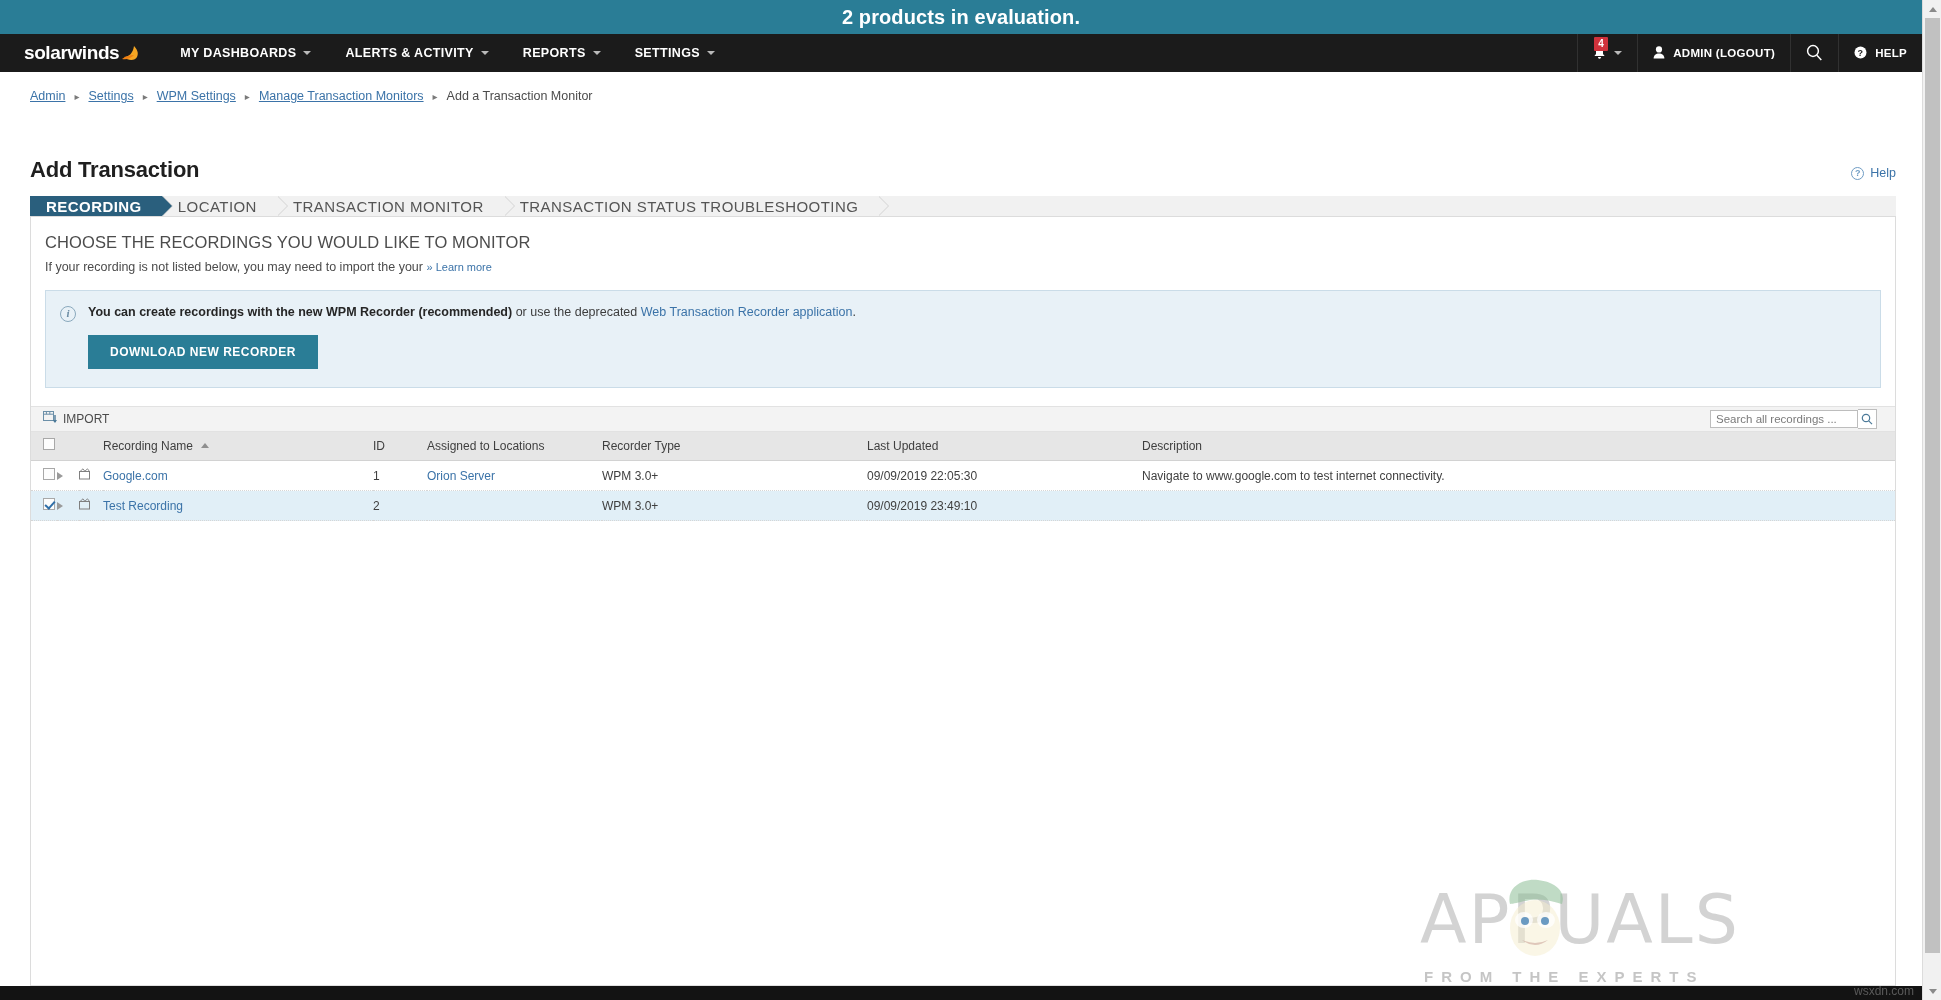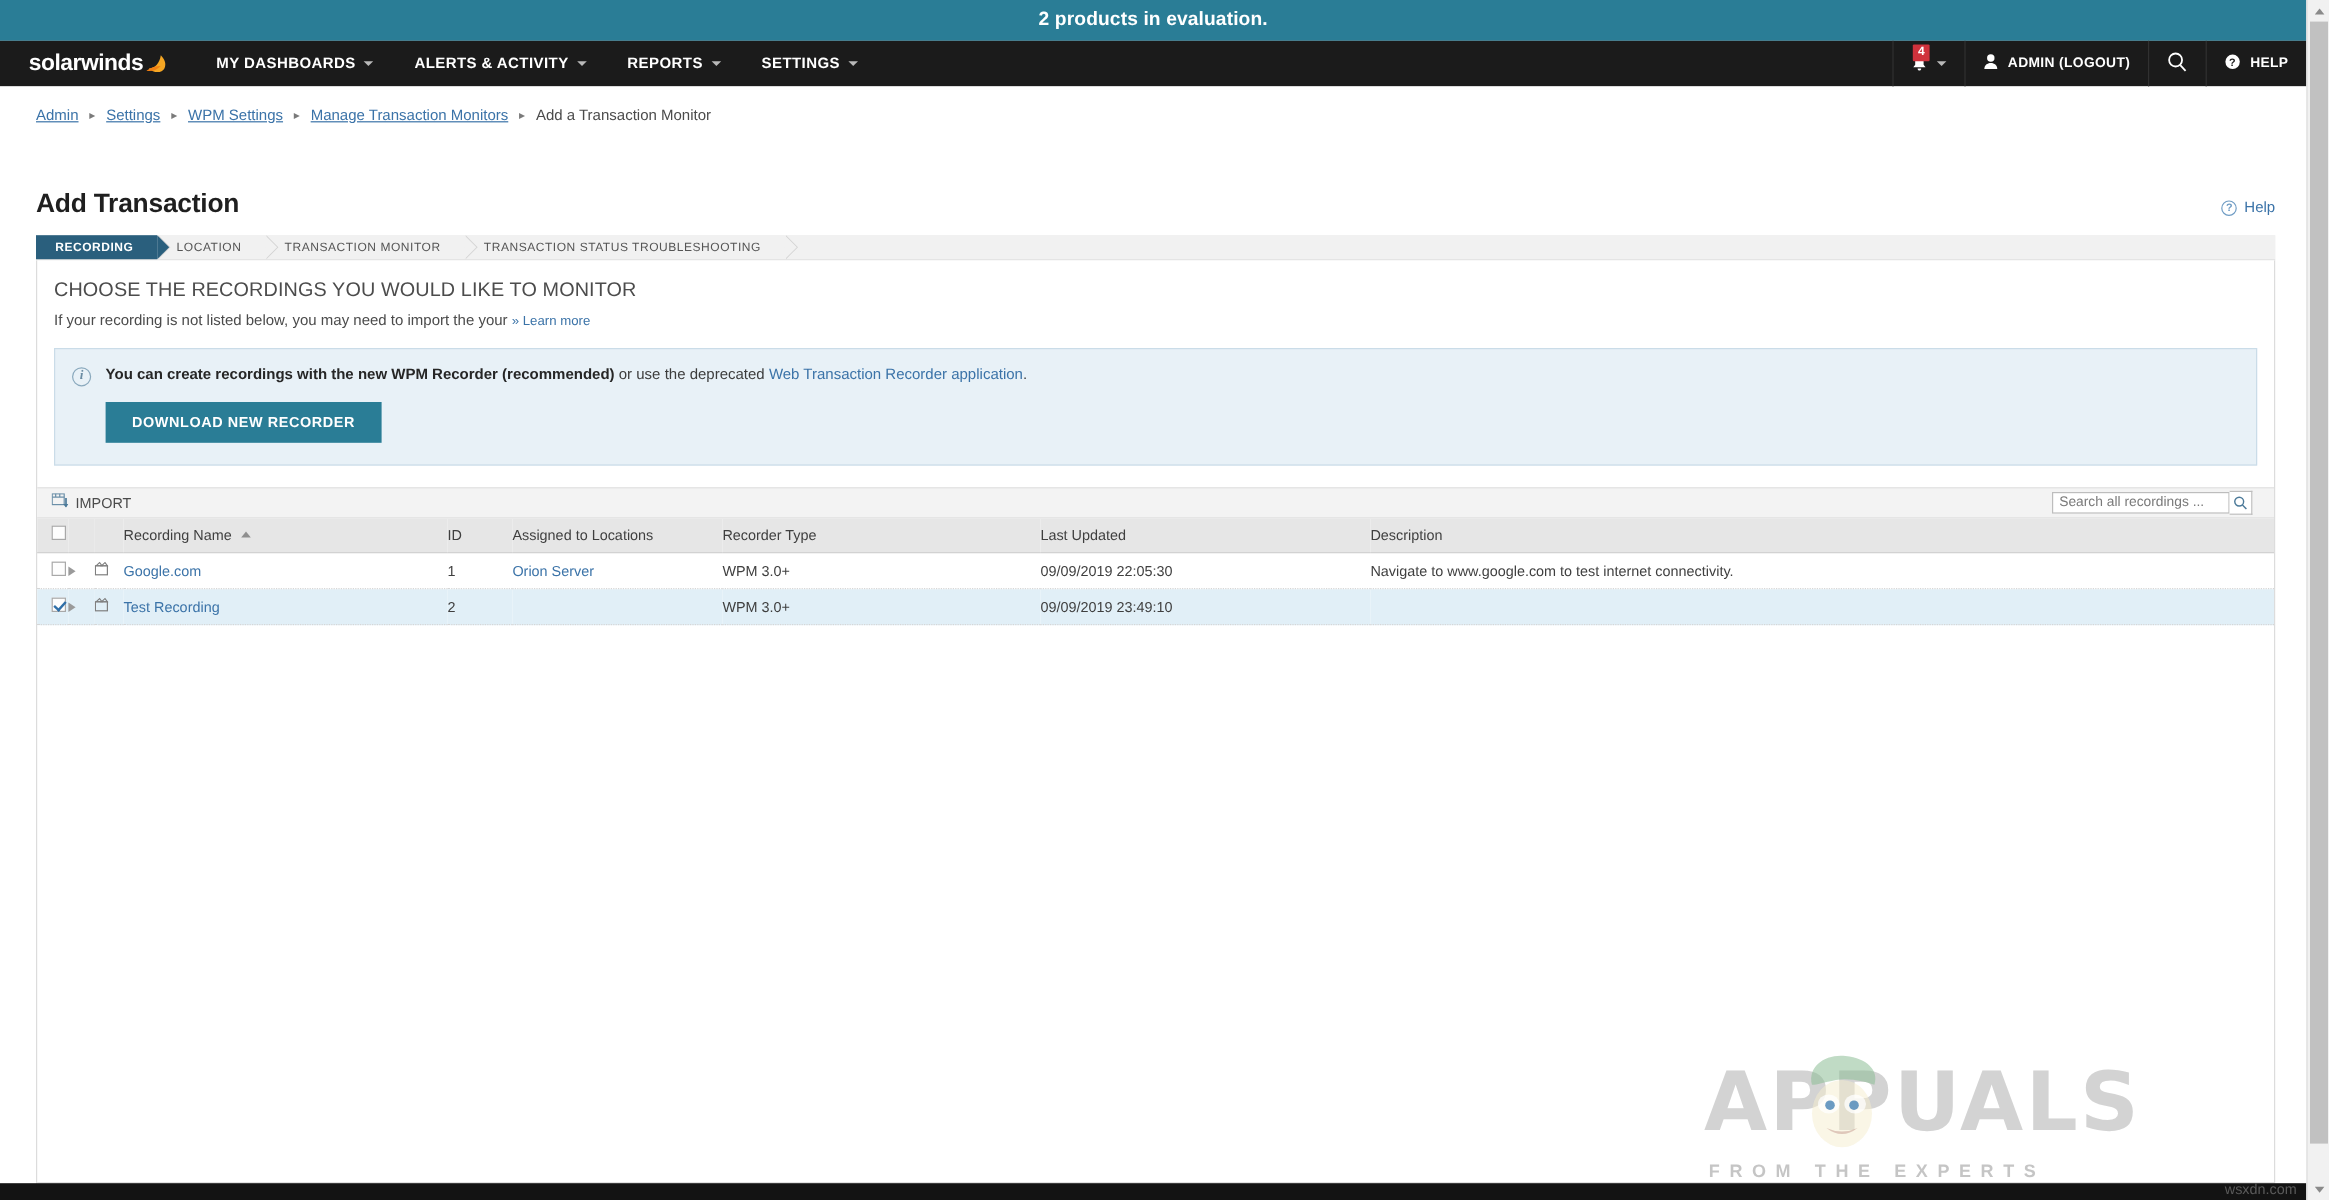--- a/index.html
+++ b/index.html
@@ -10,21 +10,21 @@
     overflow: hidden;
   }
   body { position: relative; }
 
   
   .eval-banner {
     height: 34px; width: 1922px;
     background: #2a7d96;
     color: #ffffff;
     display: flex; align-items: center; justify-content: center;
-    font-size: 16px; font-weight: bold;
+    font-size: 20px; font-weight: bold;
     letter-spacing: .1px;
   }
 
   
   .navbar {
     height: 38px; width: 1922px;
     background: #1b1b1b;
     display: flex; align-items: stretch;
     color: #ffffff;
   }
@@ -117,21 +117,21 @@
     display: flex; align-items: stretch;
     margin: 13px 26px 0 30px;
     height: 21px;
     background: #f1f1f1;
     border-bottom: 1px solid #dcdcdc;
   }
   .step {
     position: relative;
     display: flex; align-items: center;
     padding: 0 20px 0 16px;
-    font-size: 10px; letter-spacing: .45px;
+    font-size: 15px; letter-spacing: .45px;
     color: #555; background: #f1f1f1;
     white-space: nowrap;
   }
   .step.active { background: #2a5f7d; color: #ffffff; font-weight: bold; }
   .step::after {
     content: ""; position: absolute; right: -10px; top: 0;
     width: 0; height: 0;
     border-top: 10.5px solid transparent;
     border-bottom: 10.5px solid transparent;
     border-left: 10px solid #f1f1f1;
@@ -375,21 +375,21 @@
 
   
   .watermark {
     position: absolute; left: 1420px; top: 880px;
     width: 500px; height: 120px;
     pointer-events: none;
     z-index: 40;
   }
   .wm-text {
     position: absolute; left: 0; top: 0;
-    font-size: 68px; font-weight: bold;
+    font-size: 68px; font-weight: normal;
     color: rgba(140,140,140,.38);
     letter-spacing: 2px;
     font-family: "DejaVu Sans", sans-serif;
   }
   .wm-sub {
     position: absolute; left: 4px; top: 88px;
     font-size: 15px; letter-spacing: 8px;
     color: rgba(150,150,150,.55);
     font-weight: bold;
   }

